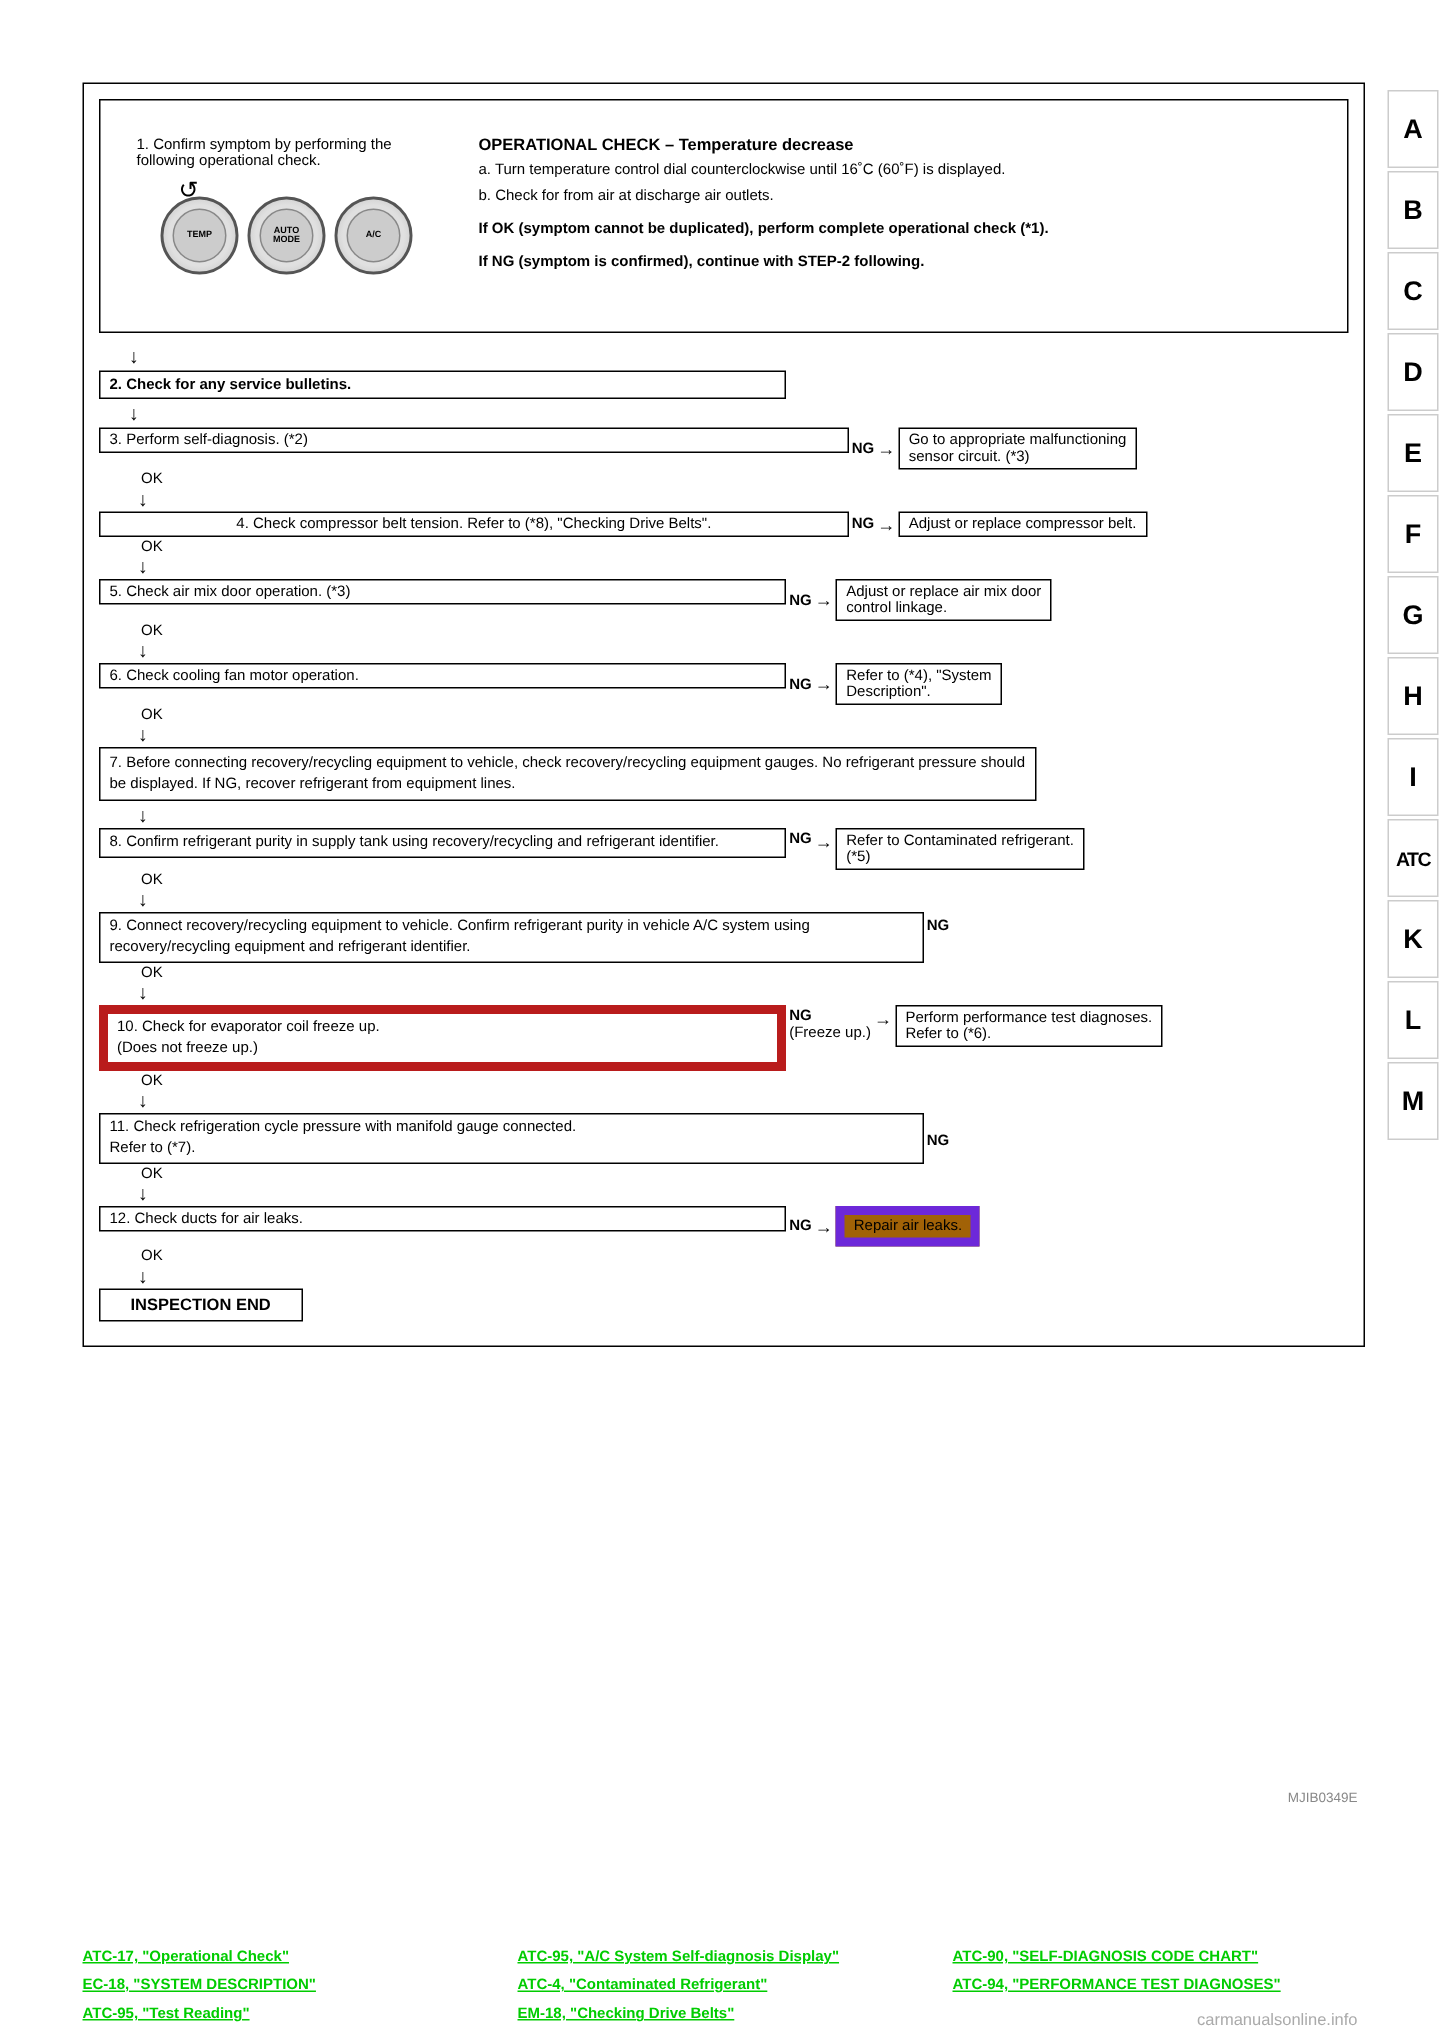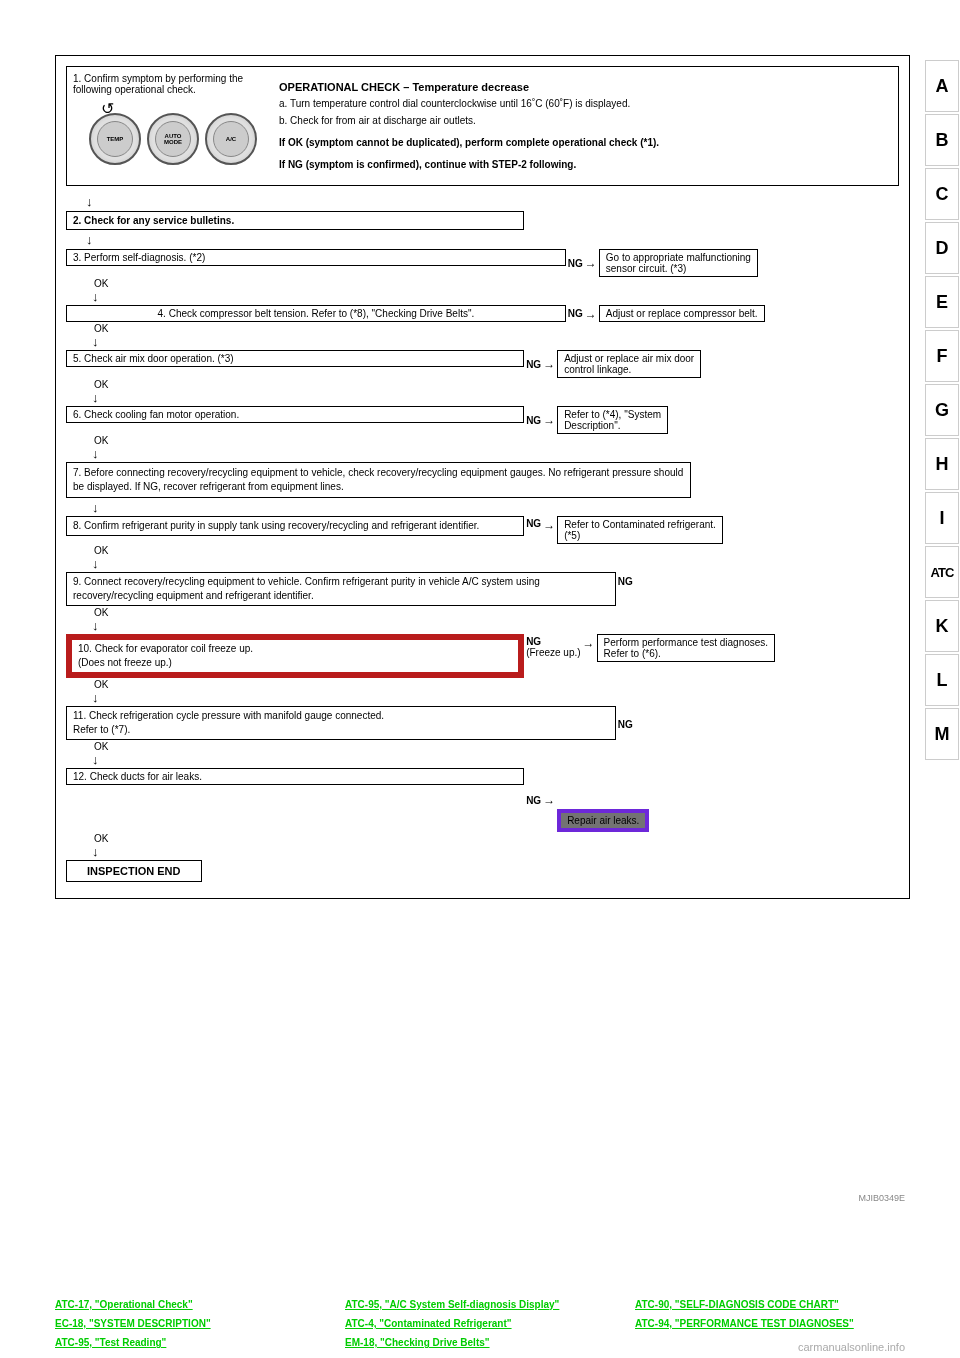--- a/index.html
+++ b/index.html
@@ -49,25 +49,24 @@
     
     .diagram-box {
       border: 1px solid #000;
       padding: 10px;
       background: #fff;
     }
 
     
     .step1-box {
       border: 1px solid #000;
-      padding: 6px;
+      padding: 24px;
       margin-bottom: 8px;
       display: flex;
-      gap: 6px;
-      align-items: center;
+      gap: 28px;
     }
     .step1-title {
       font-weight: bold;
       font-size: 11px;
       margin-bottom: 4px;
     }
     .step1-text {
       font-size: 10px;
       line-height: 1.4;
     }
@@ -324,21 +323,21 @@
     <div style="display:flex; flex-direction:column; align-items:flex-start; padding-left:20px; margin-bottom:1px;">
       <span style="font-size:10px; margin-left:8px;">OK</span>
       <span style="font-size:13px; margin-left:6px;">↓</span>
     </div>
 
     <div style="display:flex; align-items:flex-start; margin-bottom:1px; width:100%;">
       <div style="flex:0 0 55%; border:1px solid #000; padding:2px 6px; font-size:10px; background:#fff;">12.  Check ducts for air leaks.</div>
       <div style="display:flex; align-items:center; gap:2px; margin-left:2px;">
         <span style="font-size:10px; font-weight:bold;">NG</span>
         <span style="font-size:12px;">→</span>
-        <div style="border:4px solid #6d28d9; padding:2px 6px; font-size:10px; background:#737373;margin-top:41px;">Repair air leaks.</div>
+        <div style="border:6px solid #6d28d9; padding:2px 6px; font-size:10px; background:#a16207;">Repair air leaks.</div>
       </div>
     </div>
 
     <div style="display:flex; flex-direction:column; align-items:flex-start; padding-left:20px; margin-bottom:1px;">
       <span style="font-size:10px; margin-left:8px;">OK</span>
       <span style="font-size:13px; margin-left:6px;">↓</span>
     </div>
     <div style="margin-bottom:6px;">
       <div class="inspection-end">INSPECTION END</div>
     </div>

